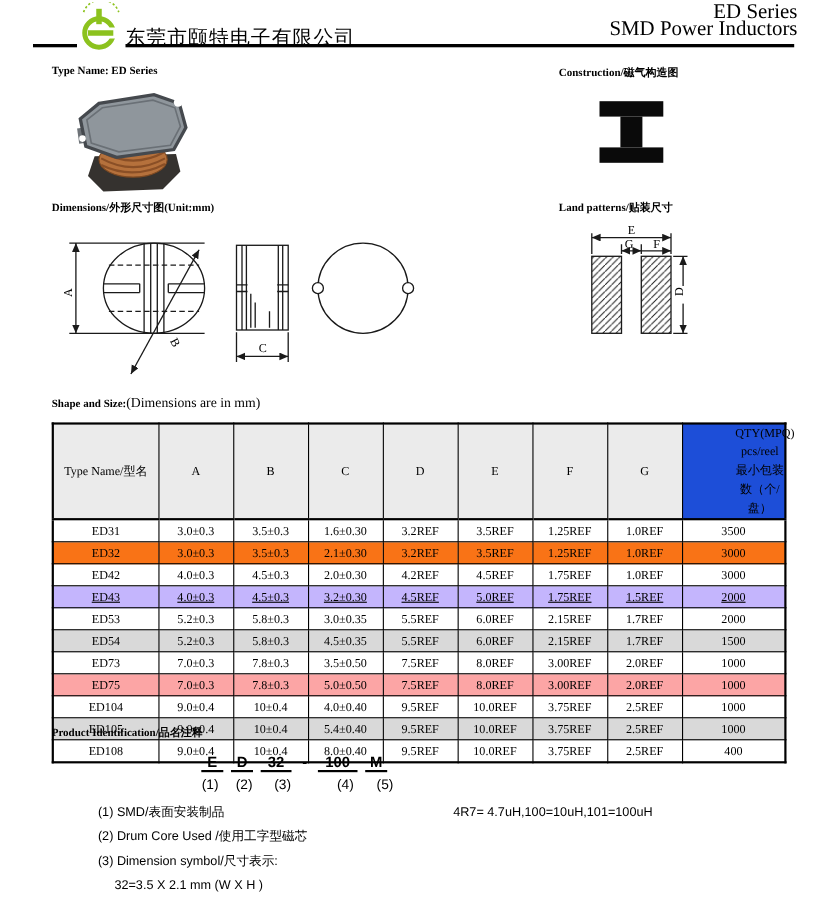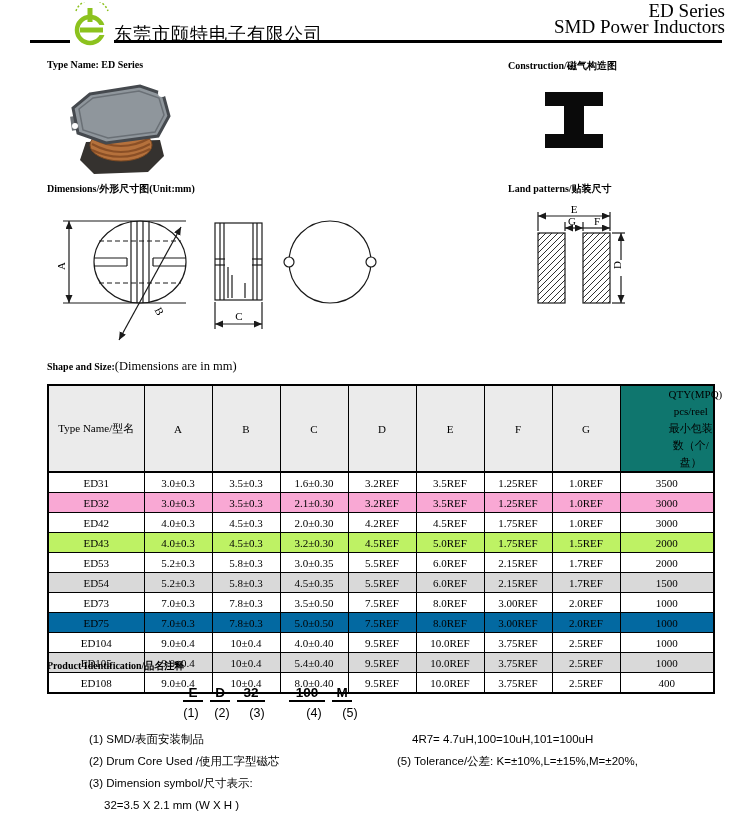--- a/index.html
+++ b/index.html
@@ -208,39 +208,39 @@
     <thead>
       <tr>
         <th style="background: rgb(235, 235, 235);">Type Name/型名</th>
         <th style="background: rgb(235, 235, 235);">A</th>
         <th style="background: rgb(235, 235, 235);">B</th>
         <th style="background: rgb(235, 235, 235);">C</th>
         <th style="background: rgb(235, 235, 235);">D</th>
         <th style="background: rgb(235, 235, 235);">E</th>
         <th style="background: rgb(235, 235, 235);">F</th>
         <th style="background: rgb(235, 235, 235);">G</th>
-        <th style="background: #0f766e; padding-left: 48px;">
+        <th style="background: #1d4ed8; padding-left: 48px;">
           <div class="qty-h">QTY(MPQ) pcs/reel</div>
           <div class="qty-h">最小包装数（个/盘）</div>
         </th>
       </tr>
     </thead>
     <tbody>
         <tr>
           <td>ED31</td>
           <td>3.0±0.3</td>
           <td>3.5±0.3</td>
           <td>1.6±0.30</td>
           <td>3.2REF</td>
           <td>3.5REF</td>
           <td>1.25REF</td>
           <td>1.0REF</td>
           <td>3500</td>
         </tr>
-        <tr style="background: #f9a8d4;">
+        <tr style="background: #f97316;">
           <td>ED32</td>
           <td>3.0±0.3</td>
           <td>3.5±0.3</td>
           <td>2.1±0.30</td>
           <td>3.2REF</td>
           <td>3.5REF</td>
           <td>1.25REF</td>
           <td>1.0REF</td>
           <td>3000</td>
         </tr>
@@ -248,21 +248,21 @@
           <td>ED42</td>
           <td>4.0±0.3</td>
           <td>4.5±0.3</td>
           <td>2.0±0.30</td>
           <td>4.2REF</td>
           <td>4.5REF</td>
           <td>1.75REF</td>
           <td>1.0REF</td>
           <td>3000</td>
         </tr>
-        <tr style="background: #bef264;">
+        <tr style="background: #c4b5fd; text-decoration: underline;">
           <td>ED43</td>
           <td>4.0±0.3</td>
           <td>4.5±0.3</td>
           <td>3.2±0.30</td>
           <td>4.5REF</td>
           <td>5.0REF</td>
           <td>1.75REF</td>
           <td>1.5REF</td>
           <td>2000</td>
         </tr>
@@ -292,21 +292,21 @@
           <td>ED73</td>
           <td>7.0±0.3</td>
           <td>7.8±0.3</td>
           <td>3.5±0.50</td>
           <td>7.5REF</td>
           <td>8.0REF</td>
           <td>3.00REF</td>
           <td>2.0REF</td>
           <td>1000</td>
         </tr>
-        <tr style="background: #0369a1;">
+        <tr style="background: #fca5a5;">
           <td>ED75</td>
           <td>7.0±0.3</td>
           <td>7.8±0.3</td>
           <td>5.0±0.50</td>
           <td>7.5REF</td>
           <td>8.0REF</td>
           <td>3.00REF</td>
           <td>2.0REF</td>
           <td>1000</td>
         </tr>
@@ -365,16 +365,15 @@
   </div>
 
   <div class="abs sans notes notes-left">
     <div>(1) SMD/表面安装制品</div>
     <div>(2) Drum Core Used /使用工字型磁芯</div>
     <div>(3) Dimension symbol/尺寸表示:</div>
     <div class="indent">32=3.5 X 2.1 mm (W X H )</div>
   </div>
   <div class="abs sans notes notes-right">
     <div class="indent">4R7= 4.7uH,100=10uH,101=100uH</div>
-    <div>(5) Tolerance/公差: K=±10%,L=±15%,M=±20%,</div>
   </div>
 
 </div>
 
 </body></html>

